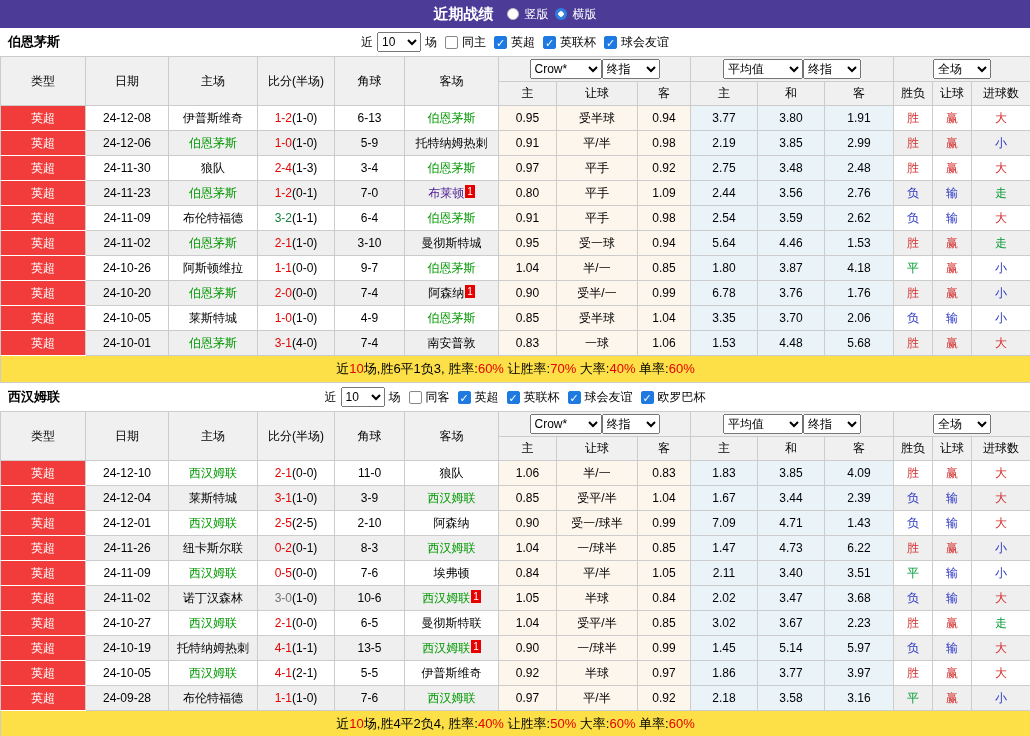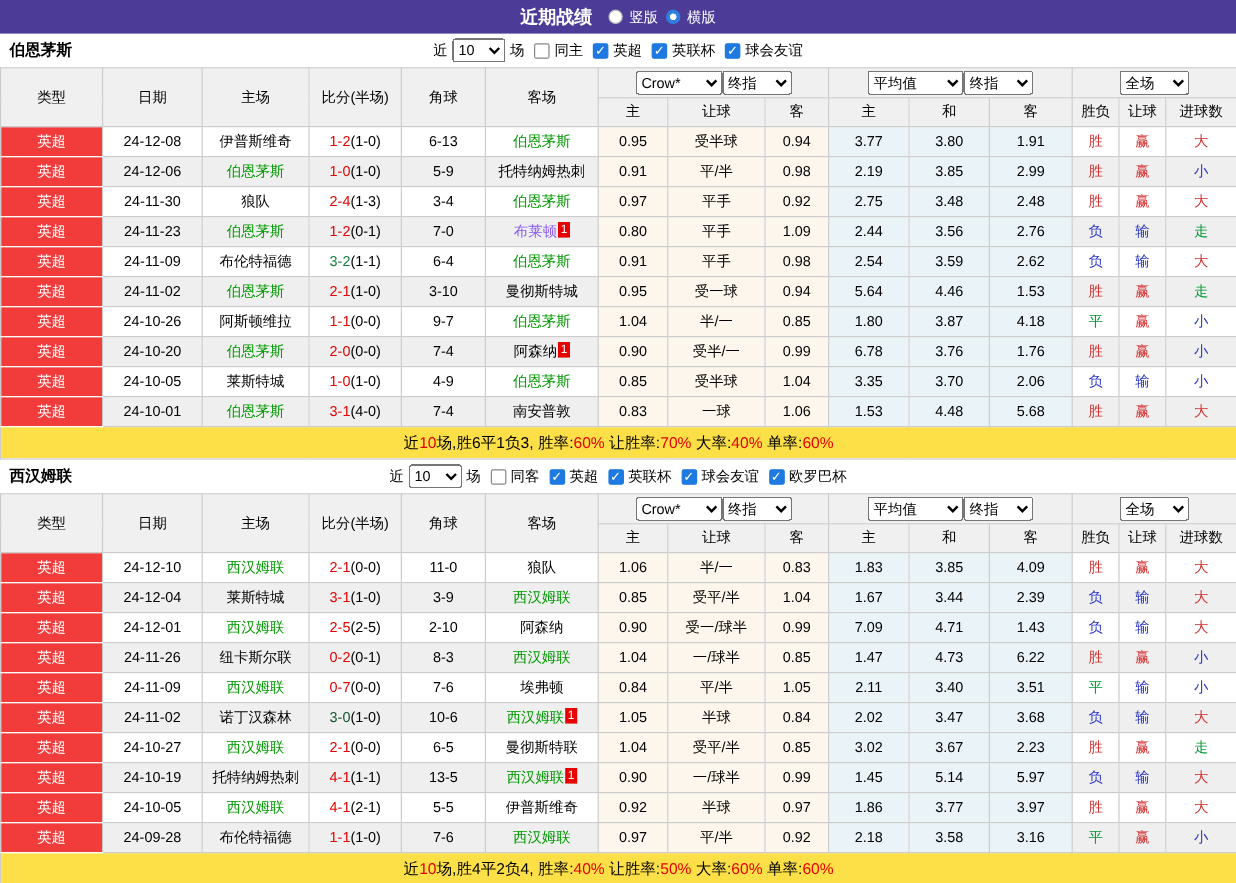--- a/index.html
+++ b/index.html
@@ -161,21 +161,21 @@
           <td style="color: rgb(212, 47, 47);">胜</td>
           <td style="color: rgb(212, 47, 47);">赢</td>
           <td style="color: rgb(212, 47, 47);">大</td>
         </tr>
         <tr class="alt">
           <td class="ctype" style="background: rgb(242, 60, 60);">英超</td>
           <td>24-11-23</td>
           <td><span style="color: rgb(0, 153, 0);">伯恩茅斯</span></td>
           <td><span style="color: rgb(230, 0, 0);">1-2</span><span style="color: rgb(0, 0, 0);">(0-1)</span></td>
           <td>7-0</td>
-          <td><span style="color: #8b5cf6;">布莱顿</span><span class="badge" style="background: rgb(230, 0, 0);">1</span></td>
+          <td><span style="color: #4c1d95;">布莱顿</span><span class="badge" style="background: rgb(230, 0, 0);">1</span></td>
           <td class="cream">0.80</td>
           <td class="cream">平手</td>
           <td class="cream">1.09</td>
           <td class="cblue">2.44</td>
           <td class="cblue">3.56</td>
           <td class="cblue">2.76</td>
           <td style="color: rgb(43, 53, 196);">负</td>
           <td style="color: rgb(43, 53, 196);">输</td>
           <td style="color: rgb(0, 153, 51);">走</td>
         </tr>
@@ -412,38 +412,38 @@
           <td class="cblue">4.73</td>
           <td class="cblue">6.22</td>
           <td style="color: rgb(212, 47, 47);">胜</td>
           <td style="color: rgb(212, 47, 47);">赢</td>
           <td style="color: rgb(43, 53, 196);">小</td>
         </tr>
         <tr class="">
           <td class="ctype" style="background: rgb(242, 60, 60);">英超</td>
           <td>24-11-09</td>
           <td><span style="color: rgb(0, 153, 0);">西汉姆联</span></td>
-          <td><span style="color: rgb(230, 0, 0);">0-7</span><span style="color: rgb(0, 0, 0);">(0-0)</span></td>
+          <td><span style="color: rgb(230, 0, 0);">0-5</span><span style="color: rgb(0, 0, 0);">(0-0)</span></td>
           <td>7-6</td>
           <td><span style="color: rgb(0, 0, 0);">埃弗顿</span></td>
           <td class="cream">0.84</td>
           <td class="cream">平/半</td>
           <td class="cream">1.05</td>
           <td class="cblue">2.11</td>
           <td class="cblue">3.40</td>
           <td class="cblue">3.51</td>
           <td style="color: rgb(0, 153, 51);">平</td>
           <td style="color: rgb(43, 53, 196);">输</td>
           <td style="color: rgb(43, 53, 196);">小</td>
         </tr>
         <tr class="alt">
           <td class="ctype" style="background: rgb(242, 60, 60);">英超</td>
           <td>24-11-02</td>
           <td><span style="color: rgb(0, 0, 0);">诺丁汉森林</span></td>
-          <td><span style="color: #14532d; text-align: right;">3-0</span><span style="color: rgb(0, 0, 0);">(1-0)</span></td>
+          <td><span style="color: #737373; text-align: right;">3-0</span><span style="color: rgb(0, 0, 0);">(1-0)</span></td>
           <td>10-6</td>
           <td><span style="color: rgb(0, 153, 0);">西汉姆联</span><span class="badge" style="background: rgb(230, 0, 0);">1</span></td>
           <td class="cream">1.05</td>
           <td class="cream">半球</td>
           <td class="cream">0.84</td>
           <td class="cblue">2.02</td>
           <td class="cblue">3.47</td>
           <td class="cblue">3.68</td>
           <td style="color: rgb(43, 53, 196);">负</td>
           <td style="color: rgb(43, 53, 196);">输</td>

